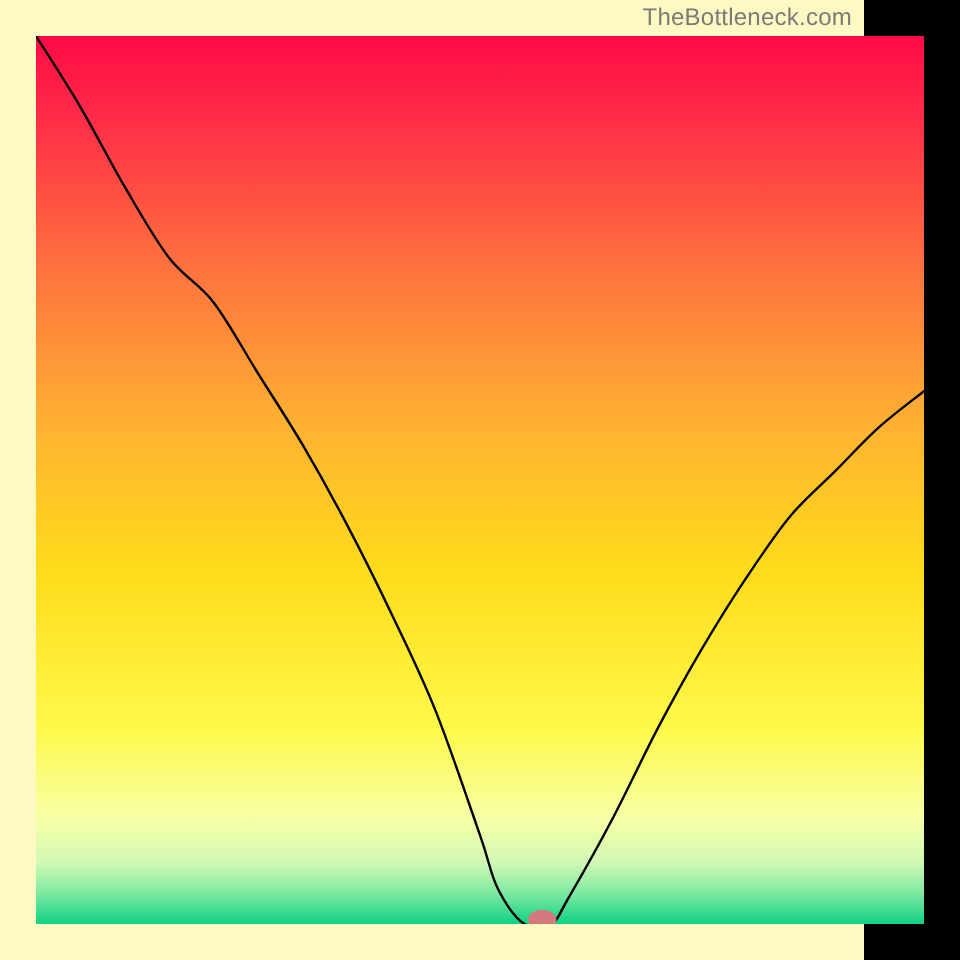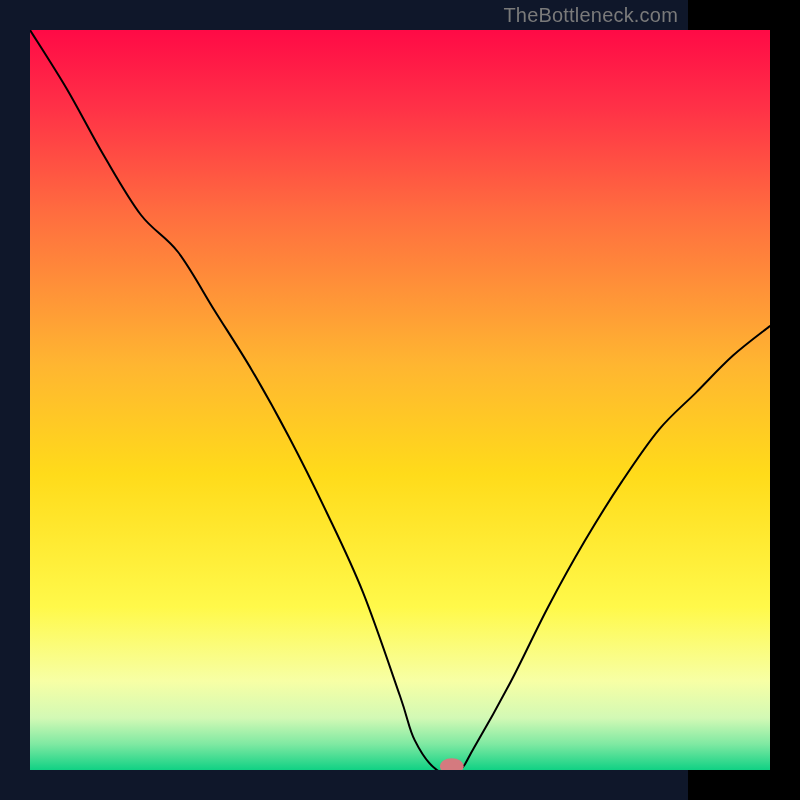--- a/index.html
+++ b/index.html
@@ -8,21 +8,22 @@
     width: 800px;
     height: 800px;
     overflow: hidden;
     background: #000;
     font-family: Arial, Helvetica, sans-serif;
   }
   .frame {
     position: relative;
     width: 688px;
     height: 800px;
-    background: #0f172a;
+    background: #fef9c3;
+    padding-left: 32px;
   }
   .watermark {
     position: absolute;
     top: 4px;
     right: 10px;
     color: #7a7a7a;
     font-size: 20px;
     font-weight: 500;
     letter-spacing: 0.2px;
     z-index: 5;

